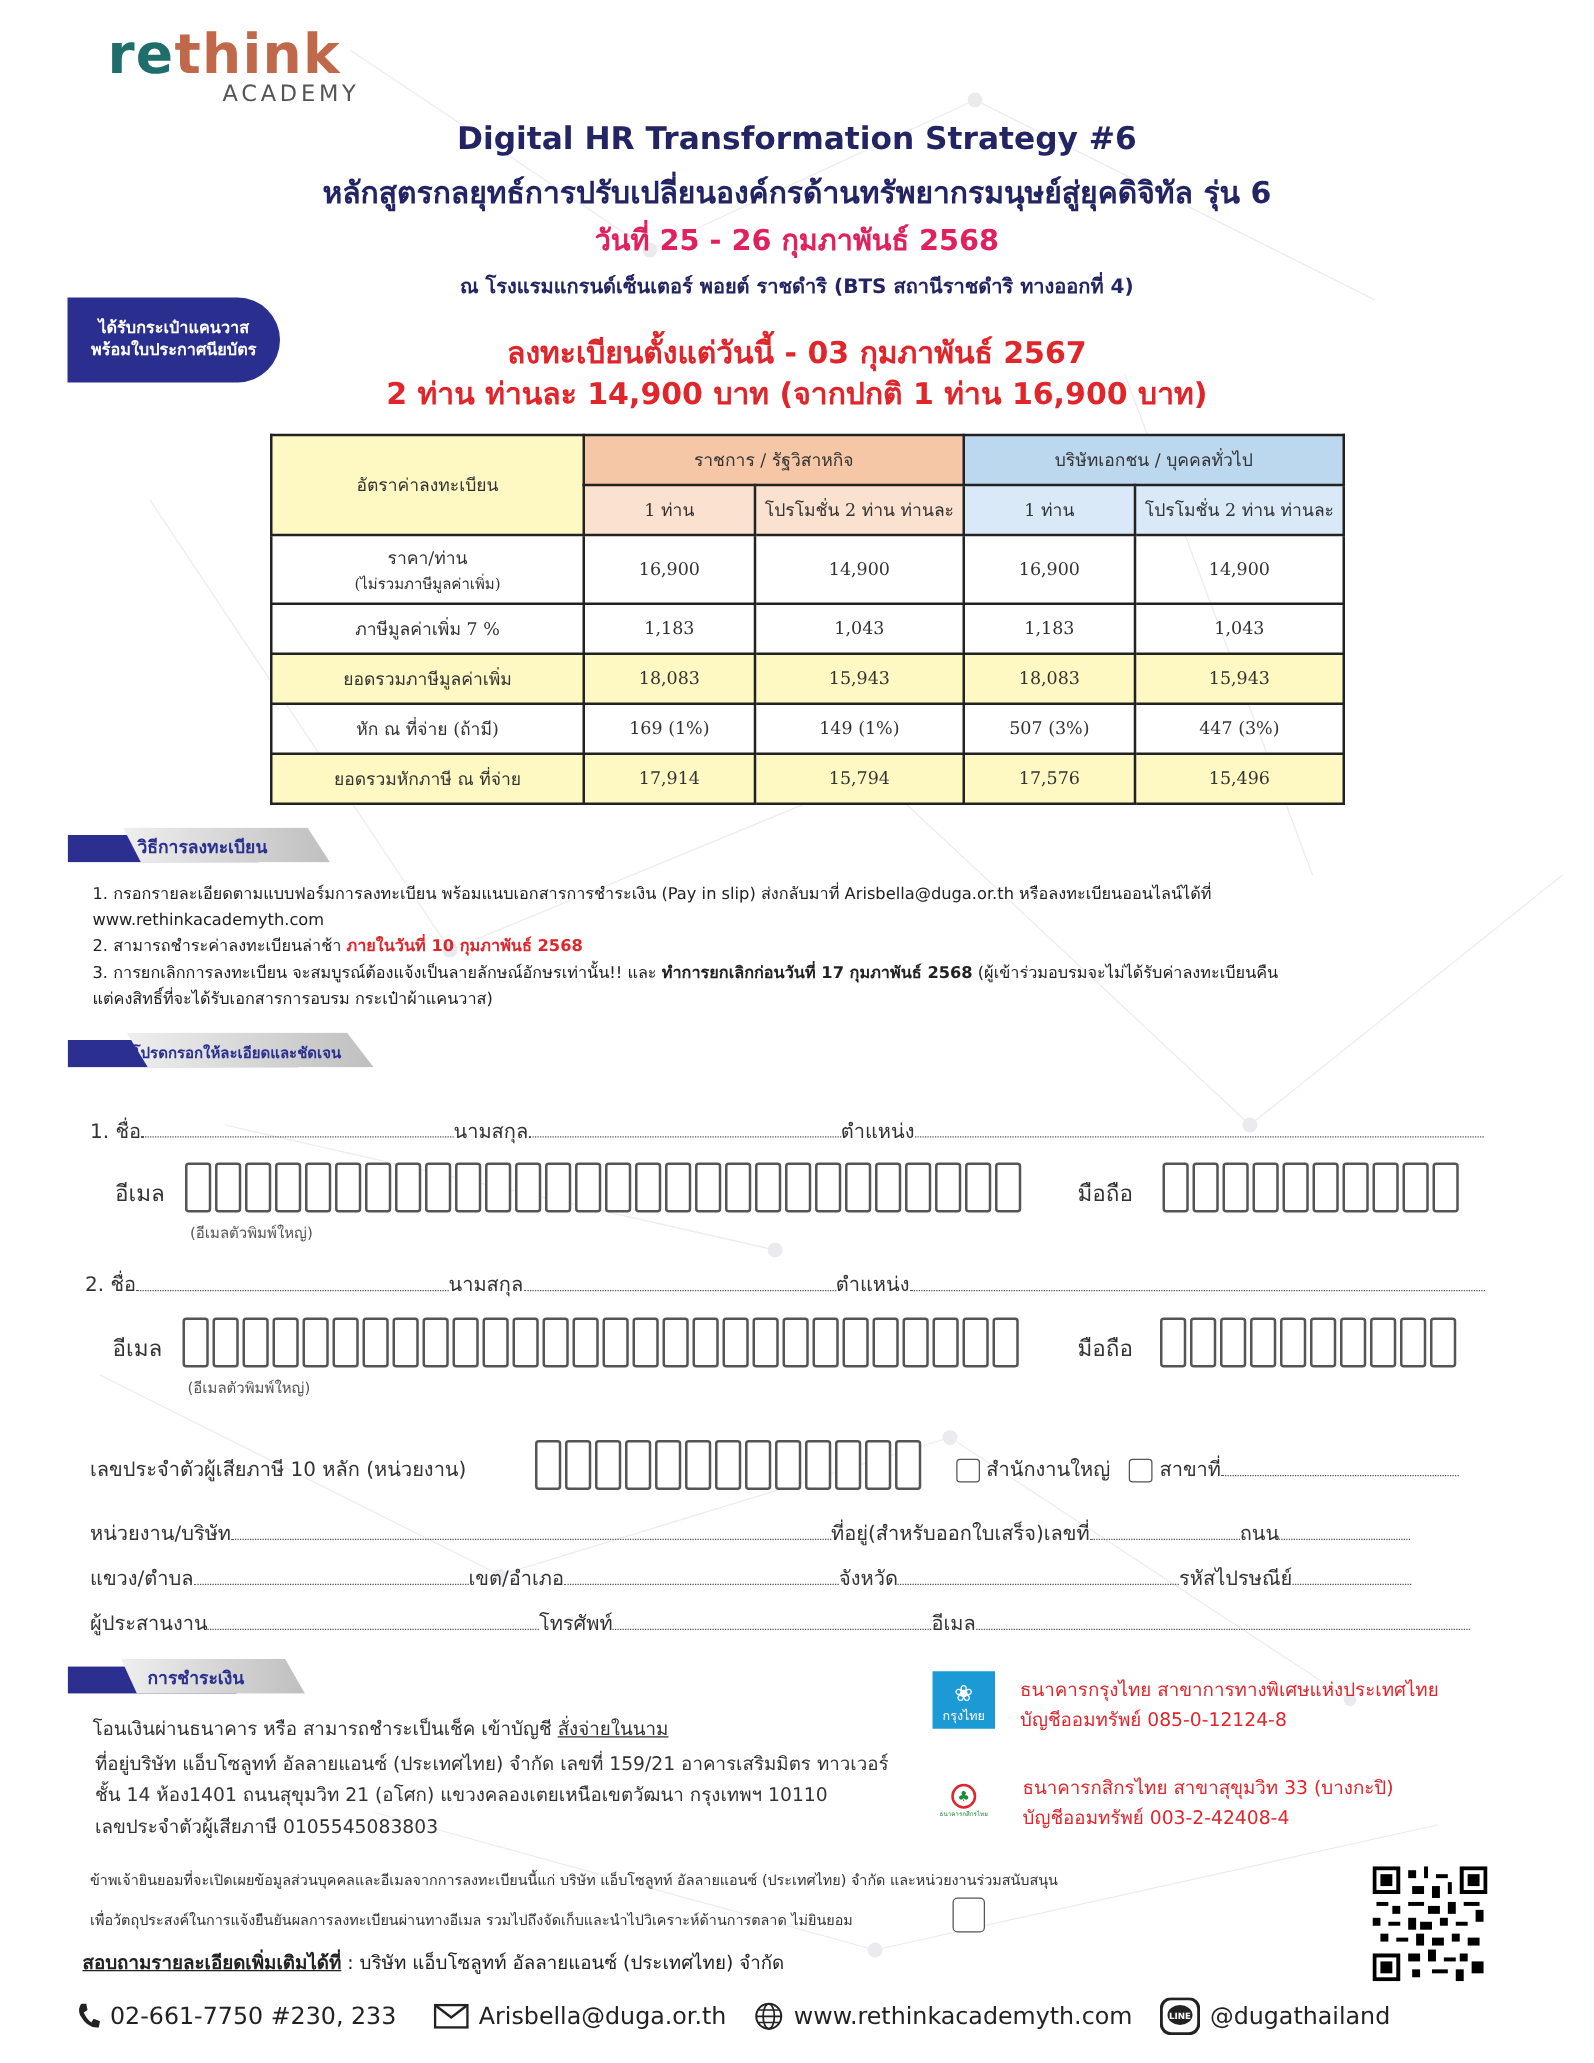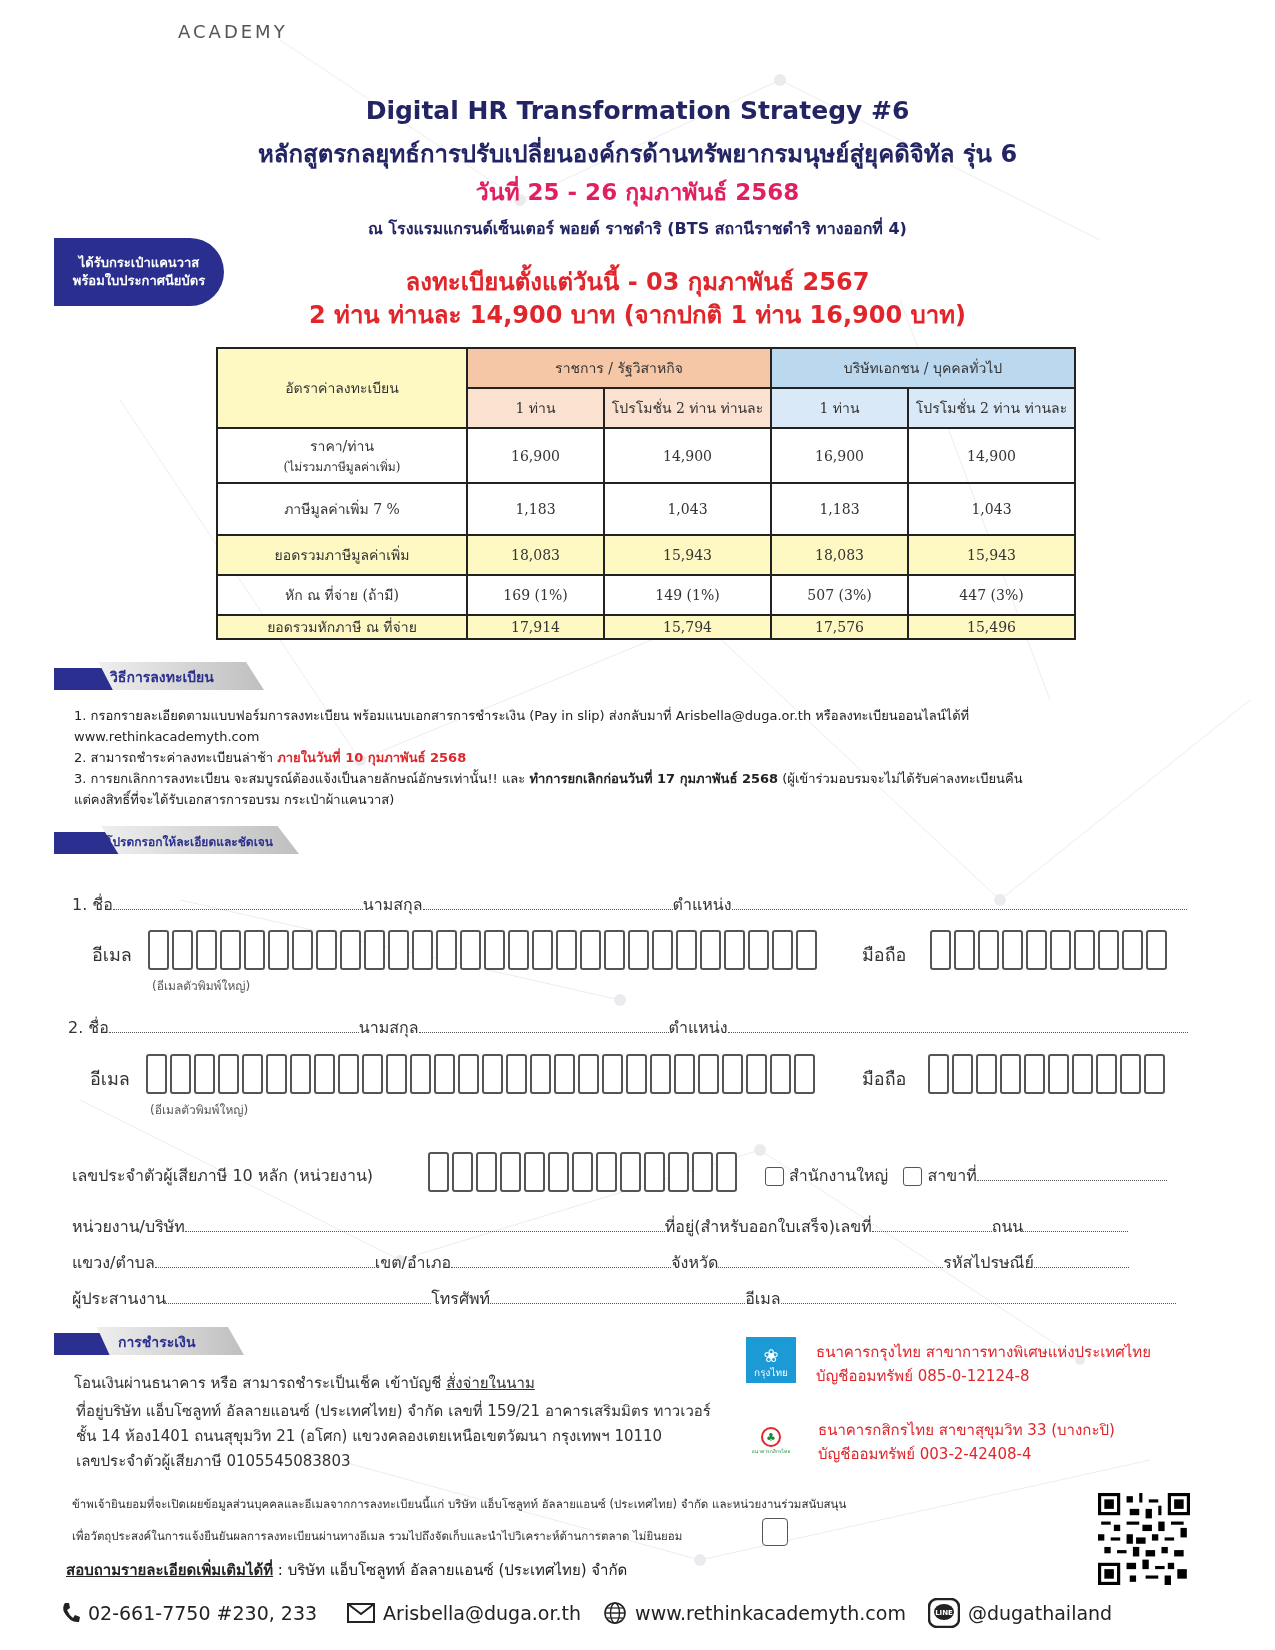--- a/index.html
+++ b/index.html
@@ -97,20 +97,21 @@
       <circle cx="1000" cy="900" r="6"></circle>
       <circle cx="400" cy="1260" r="5"></circle>
     <circle cx="760" cy="1150" r="6"></circle>
       <circle cx="1080" cy="1360" r="5"></circle>
       <circle cx="700" cy="1560" r="6"></circle>
     <circle cx="620" cy="1000" r="6"></circle>
   </g>
 </svg>
 
 <div class="abs logo">
+  <div class="logo-word"><span class="logo-re">re</span><span class="logo-think">think</span></div>
   <div class="logo-sub">ACADEMY</div>
 </div>
 
 <div class="abs hdr h-title">Digital HR Transformation Strategy #6</div>
 <div class="abs hdr h-thai">หลักสูตรกลยุทธ์การปรับเปลี่ยนองค์กรด้านทรัพยากรมนุษย์สู่ยุคดิจิทัล รุ่น 6</div>
 <div class="abs hdr h-date">วันที่ 25 - 26 กุมภาพันธ์ 2568</div>
 <div class="abs hdr h-venue">ณ โรงแรมแกรนด์เซ็นเตอร์ พอยต์ ราชดำริ (BTS สถานีราชดำริ ทางออกที่ 4)</div>
 
 <div class="abs badge">
   <span>ได้รับกระเป๋าแคนวาส</span>
@@ -133,42 +134,42 @@
     <td class="blue-l" style="width:137px">1 ท่าน</td>
     <td class="blue-l" style="width:167px">โปรโมชั่น 2 ท่าน ท่านละ</td>
   </tr>
   <tr style="height:55px">
     <td><span>ราคา/ท่าน</span><span class="sub">(ไม่รวมภาษีมูลค่าเพิ่ม)</span></td>
     <td>16,900</td>
     <td>14,900</td>
     <td>16,900</td>
     <td>14,900</td>
   </tr>
-  <tr style="height:52px">
+  <tr style="height:40px">
     <td>ภาษีมูลค่าเพิ่ม 7 %</td>
     <td>1,183</td>
     <td>1,043</td>
     <td>1,183</td>
     <td>1,043</td>
   </tr>
   <tr style="height:40px" class="pink">
     <td>ยอดรวมภาษีมูลค่าเพิ่ม</td>
     <td>18,083</td>
     <td>15,943</td>
     <td>18,083</td>
     <td>15,943</td>
   </tr>
   <tr style="height:40px">
     <td>หัก ณ ที่จ่าย (ถ้ามี)</td>
     <td>169 (1%)</td>
     <td>149 (1%)</td>
     <td>507 (3%)</td>
     <td>447 (3%)</td>
   </tr>
-  <tr style="height:24px" class="pink">
+  <tr style="height:40px" class="pink">
     <td>ยอดรวมหักภาษี ณ ที่จ่าย</td>
     <td>17,914</td>
     <td>15,794</td>
     <td>17,576</td>
     <td>15,496</td>
   </tr>
 </tbody>
   </table>
 
 <div class="abs tab" style="left:54px; top:662px; width:210px;">

